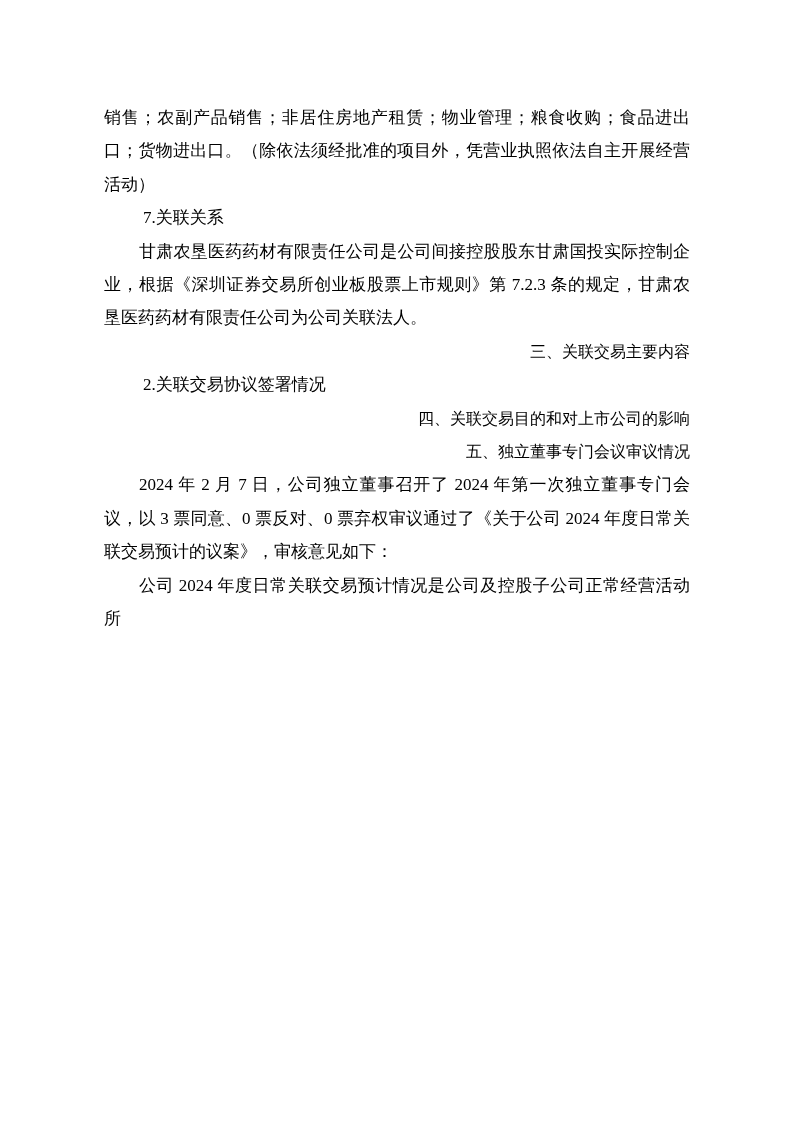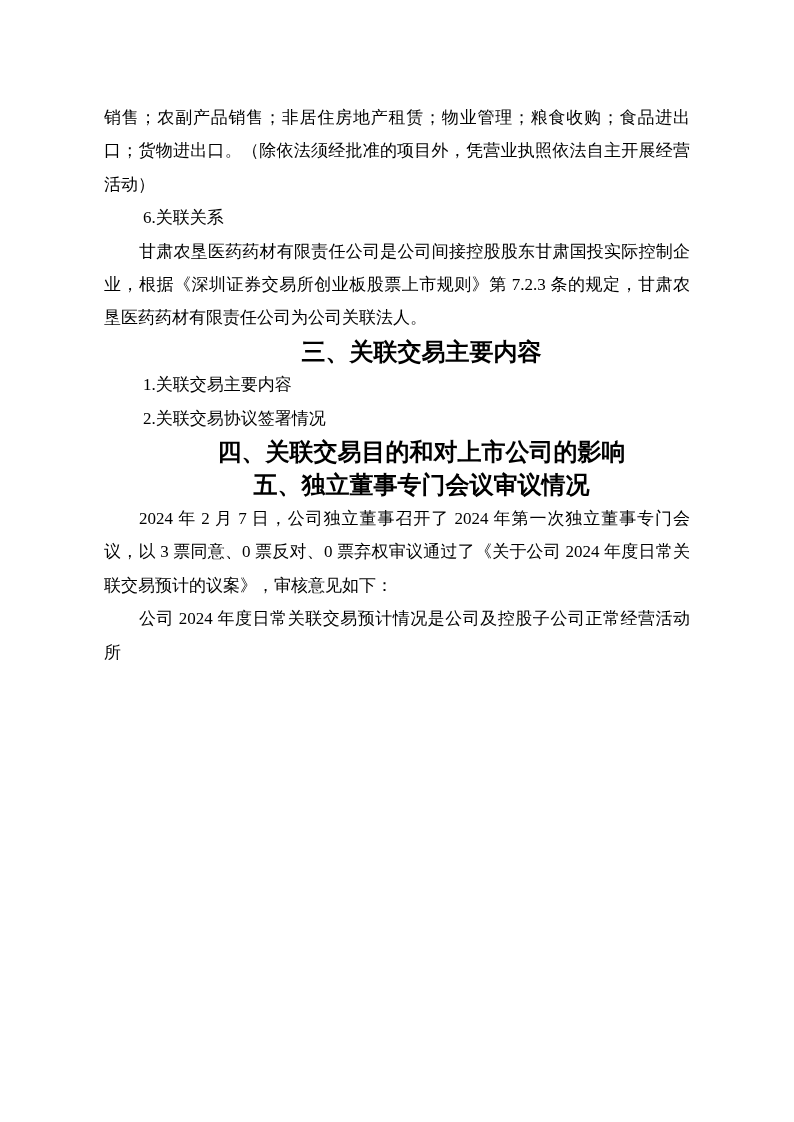--- a/index.html
+++ b/index.html
@@ -32,43 +32,42 @@
     text-indent: 35px;
   }
   p.para-no-indent {
     text-indent: 0;
   }
   p.numbered-item {
     text-indent: 39px;
   }
   p.section-heading {
     text-indent: 49px;
-    font-weight: bold;
+    font-weight: normal;
     font-family: "Liberation Sans", "DejaVu Sans", sans-serif;
-    font-size: 24px;
-    text-align: center;
+    font-size: 16px;
+    text-align: right;
   }
 </style>
 </head>
 <body>
 
 <div class="page">
   <div class="textblock">
 
     <p class="para-no-indent">销售；农副产品销售；非居住房地产租赁；物业管理；粮食收购；食品进出口；货物进出口。（除依法须经批准的项目外，凭营业执照依法自主开展经营活动）</p>
 
-    <p class="numbered-item">6.关联关系</p>
+    <p class="numbered-item">7.关联关系</p>
 
     <p class="para-first-indent">甘肃农垦医药药材有限责任公司是公司间接控股股东甘肃国投实际控制企业，根据《深圳证券交易所创业板股票上市规则》第 7.2.3 条的规定，甘肃农垦医药药材有限责任公司为公司关联法人。</p>
 
 
 
     <p class="section-heading">三、关联交易主要内容</p>
 
-    <p class="numbered-item">1.关联交易主要内容</p>
 
 
     <p class="numbered-item">2.关联交易协议签署情况</p>
 
 
     <p class="section-heading">四、关联交易目的和对上市公司的影响</p>
 
 
     <p class="section-heading">五、独立董事专门会议审议情况</p>
 

